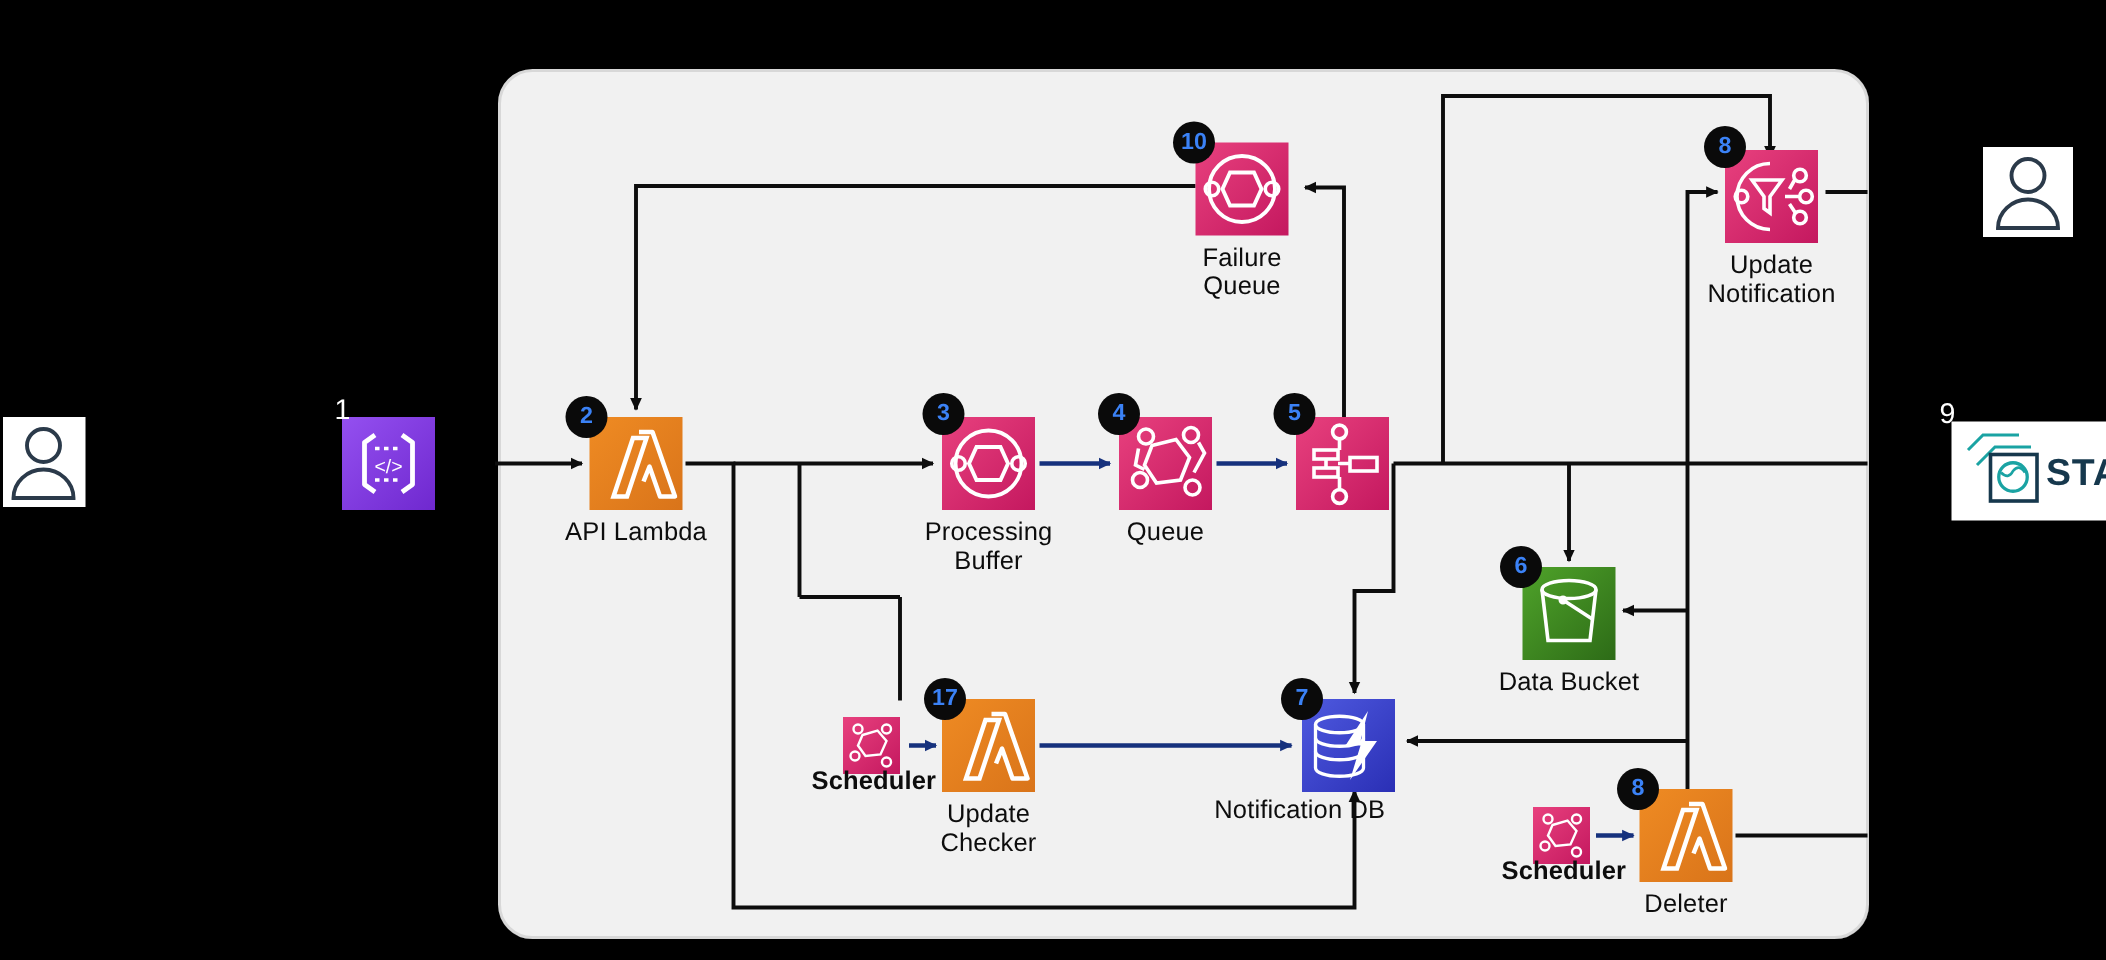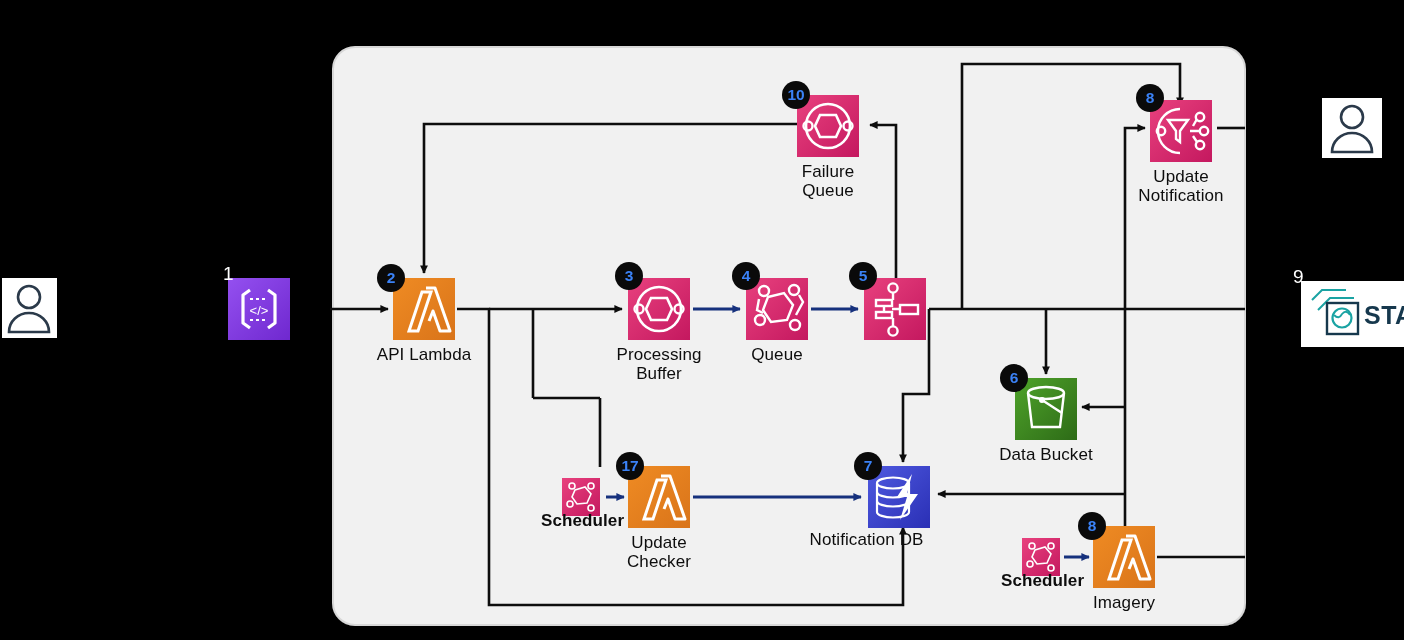--- a/index.html
+++ b/index.html
@@ -278,20 +278,20 @@
 Buffer</div>
   <div class="label" style="left:707px;top:345px;width:140px;">Queue</div>
   <div class="label" style="left:976px;top:445px;width:140px;">Data Bucket</div>
   <div class="label" style="left:789px;top:530px;width:155px;">Notification  DB</div>
   <div class="label" style="left:1111px;top:167px;width:140px;">Update
 Notification</div>
   <div class="label" style="left:758px;top:162px;width:140px;">Failure
 Queue</div>
   <div class="label" style="left:589px;top:533px;width:140px;">Update
 Checker</div>
-  <div class="label" style="left:1054px;top:593px;width:140px;">Imagery</div>
+  <div class="label" style="left:1054px;top:593px;width:140px;">Deleter</div>
 
   <div class="label sm" style="left:541px;top:514px;width:80px;">Scheduler</div>
   <div class="label sm" style="left:1001px;top:574px;width:80px;">Scheduler</div>
 
   <div class="stac-text" style="left:1364px;top:301px;">STAC</div>
 
 </div>
 
 </body></html>

